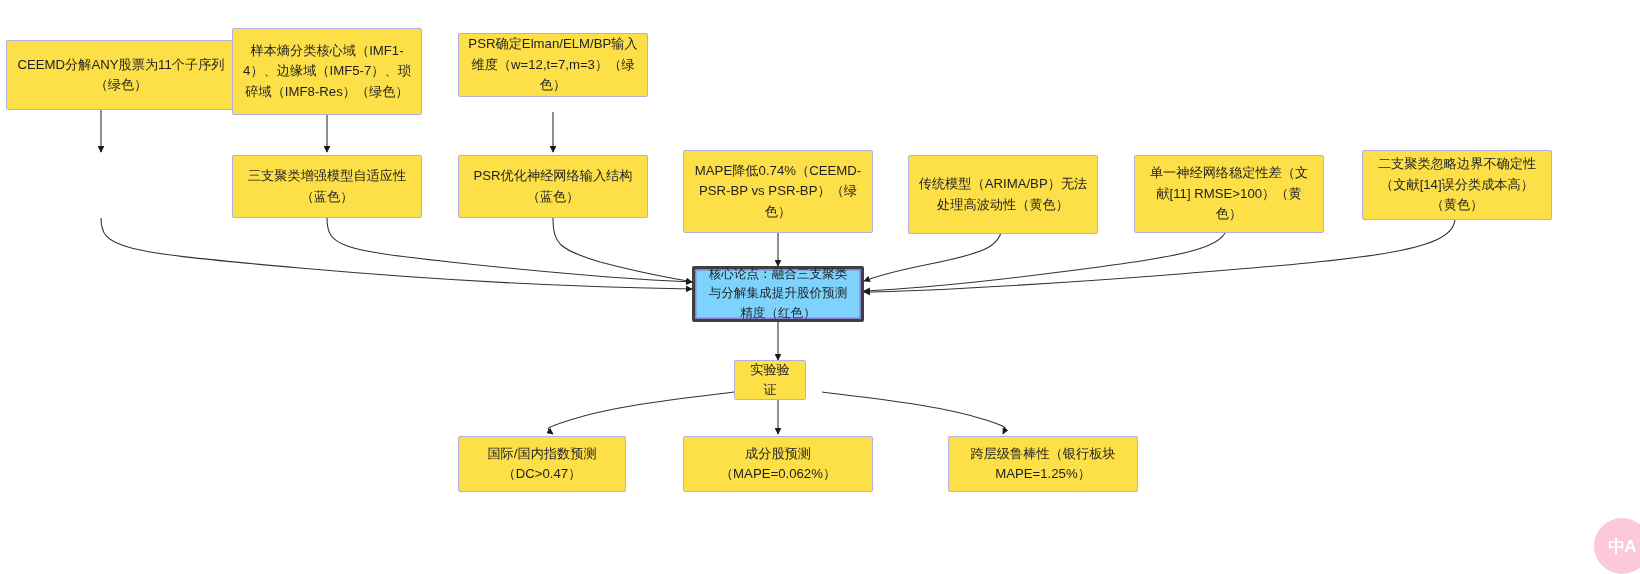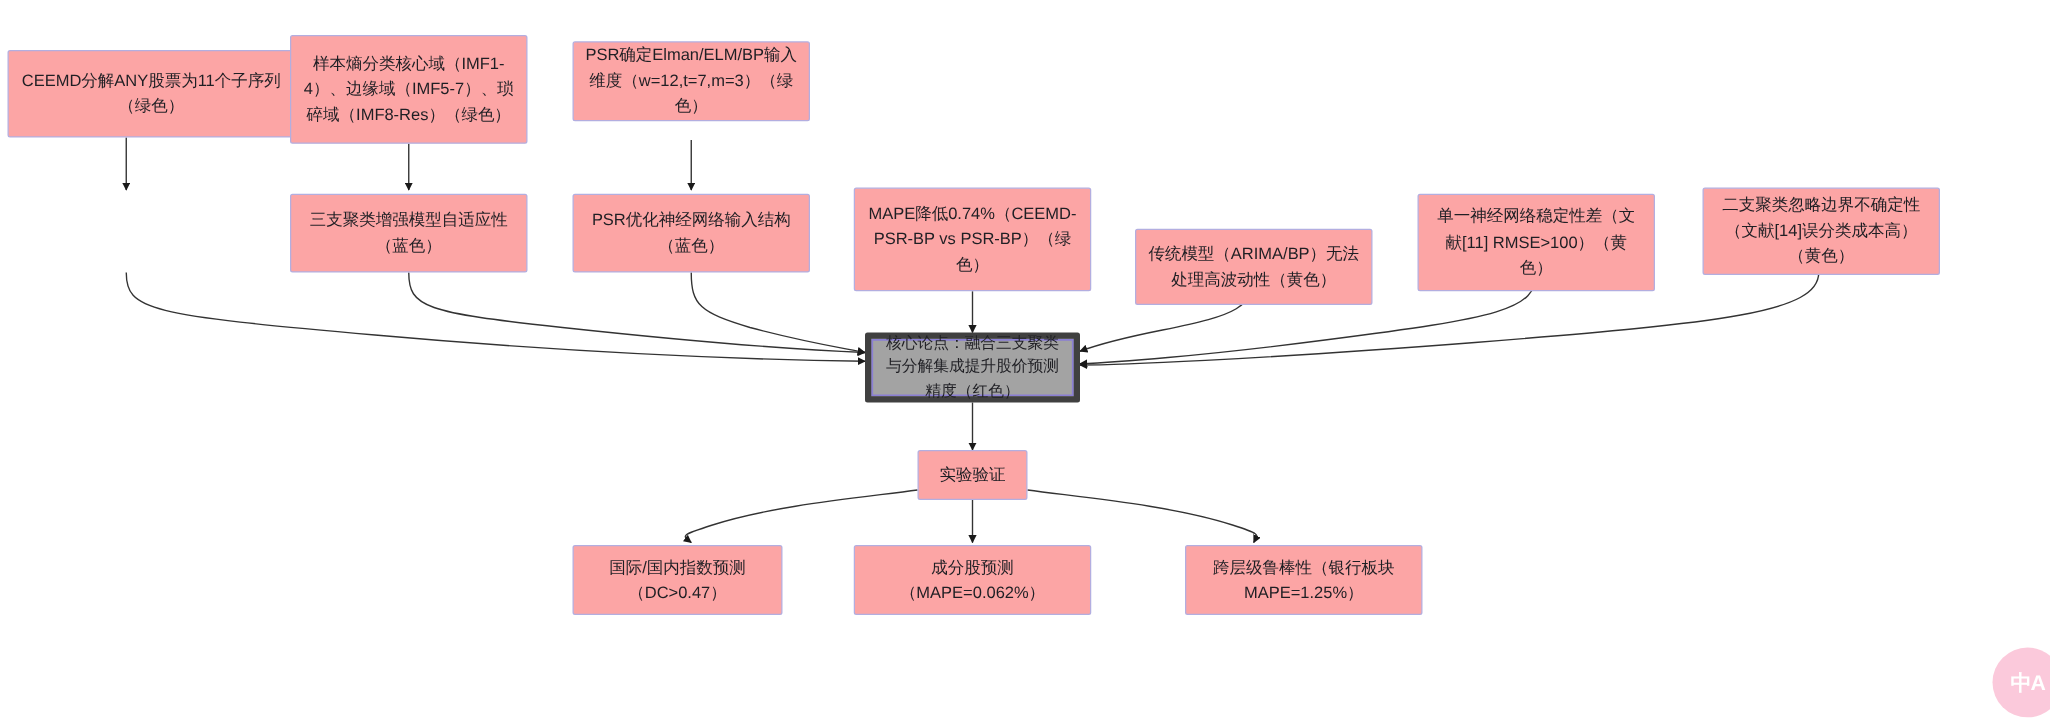--- a/index.html
+++ b/index.html
@@ -8,36 +8,36 @@
     background:#ffffff;
     font-family:"Liberation Sans","DejaVu Sans",sans-serif;
     overflow:hidden;
   }
   #canvas{position:relative;width:1640px;height:574px;}
   #edges{position:absolute;left:0;top:0;width:1640px;height:574px;pointer-events:none;}
 
   .node{
     position:absolute;
     box-sizing:border-box;
-    background:#fca5a5;
+    background:#fde047;
     border:1px solid #B3AEE0;
     border-radius:2px;
     display:flex;
     align-items:center;
     justify-content:center;
     text-align:center;
     color:#1f1f24;
     font-size:13.2px;
     line-height:1.55;
     padding:4px 9px;
   }
   .node .txt{display:block;width:100%;}
   .node.core{
-    background:#a3a3a3;
-    border:5px solid #404040;
+    background:#7dd3fc;
+    border:3px solid #404040;
     box-shadow:inset 0 0 0 1.5px #8B7FD4;
     border-radius:2px;
   }
   .watermark{
     position:absolute;
     width:56px;height:56px;
     border-radius:50%;
     background:#FBC4D7;
     opacity:.9;
     display:flex;align-items:center;justify-content:center;
@@ -101,37 +101,37 @@
   </div>
 
   <div class="node" style="left:232px;top:155px;width:190px;height:63px;">
     <span class="txt">三支聚类增强模型自适应性（蓝色）</span>
   </div>
 
   <div class="node" style="left:683px;top:150px;width:190px;height:83px;">
     <span class="txt">MAPE降低0.74%（CEEMD-PSR-BP vs PSR-BP）（绿色）</span>
   </div>
 
-  <div class="node" style="left:908px;top:155px;width:190px;height:61px;margin-top:28px;">
+  <div class="node" style="left:908px;top:155px;width:190px;height:79px;">
     <span class="txt">传统模型（ARIMA/BP）无法处理高波动性（黄色）</span>
   </div>
 
   <div class="node" style="left:1134px;top:155px;width:190px;height:78px;">
     <span class="txt">单一神经网络稳定性差（文献[11] RMSE&gt;100）（黄色）</span>
   </div>
 
   <div class="node" style="left:1362px;top:150px;width:190px;height:70px;justify-content:flex-end;">
     <span class="txt">二支聚类忽略边界不确定性（文献[14]误分类成本高）（黄色）</span>
   </div>
 
   <div class="node core" style="left:692px;top:266px;width:172px;height:56px;font-size:12.6px;">
     <span class="txt">核心论点：融合三支聚类与分解集成提升股价预测精度（红色）</span>
   </div>
 
-  <div class="node" style="left:734px;top:360px;width:88px;height:40px;">
+  <div class="node" style="left:734px;top:360px;width:72px;height:40px;">
     <span class="txt">实验验证</span>
   </div>
 
   <div class="node" style="left:458px;top:436px;width:168px;height:56px;">
     <span class="txt">国际/国内指数预测（DC&gt;0.47）</span>
   </div>
 
   <div class="node" style="left:683px;top:436px;width:190px;height:56px;">
     <span class="txt">成分股预测（MAPE=0.062%）</span>
   </div>

